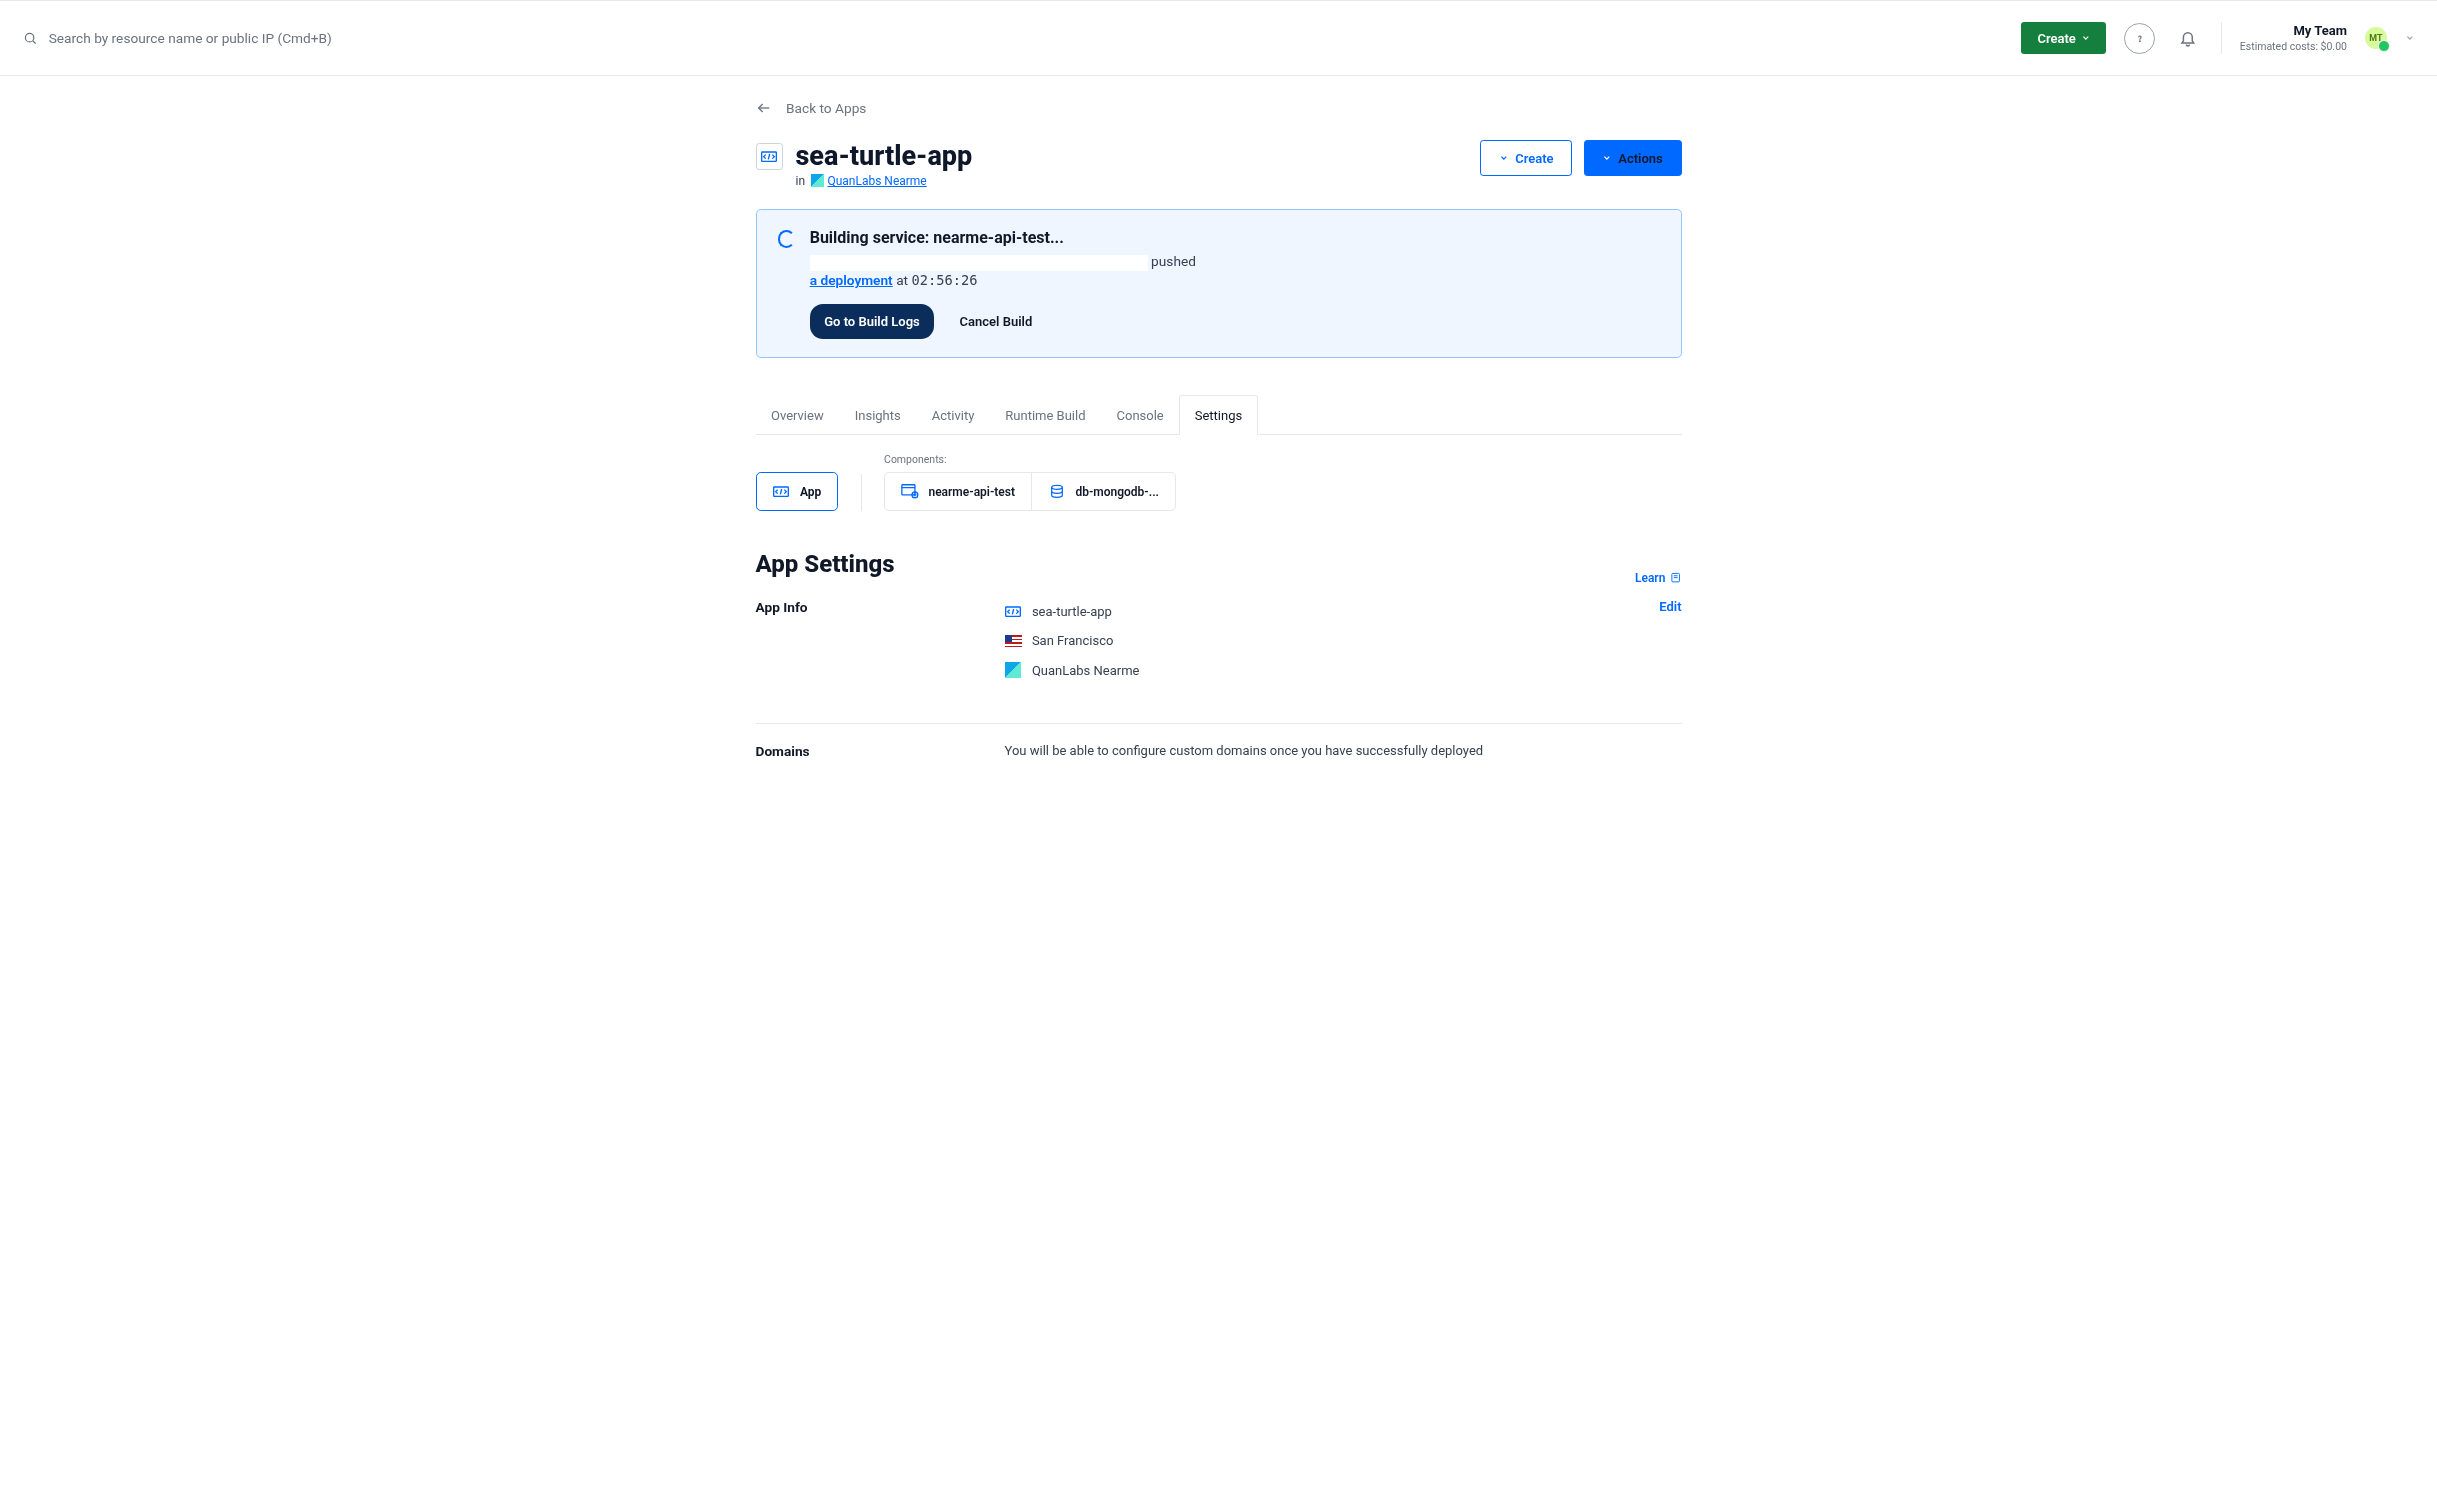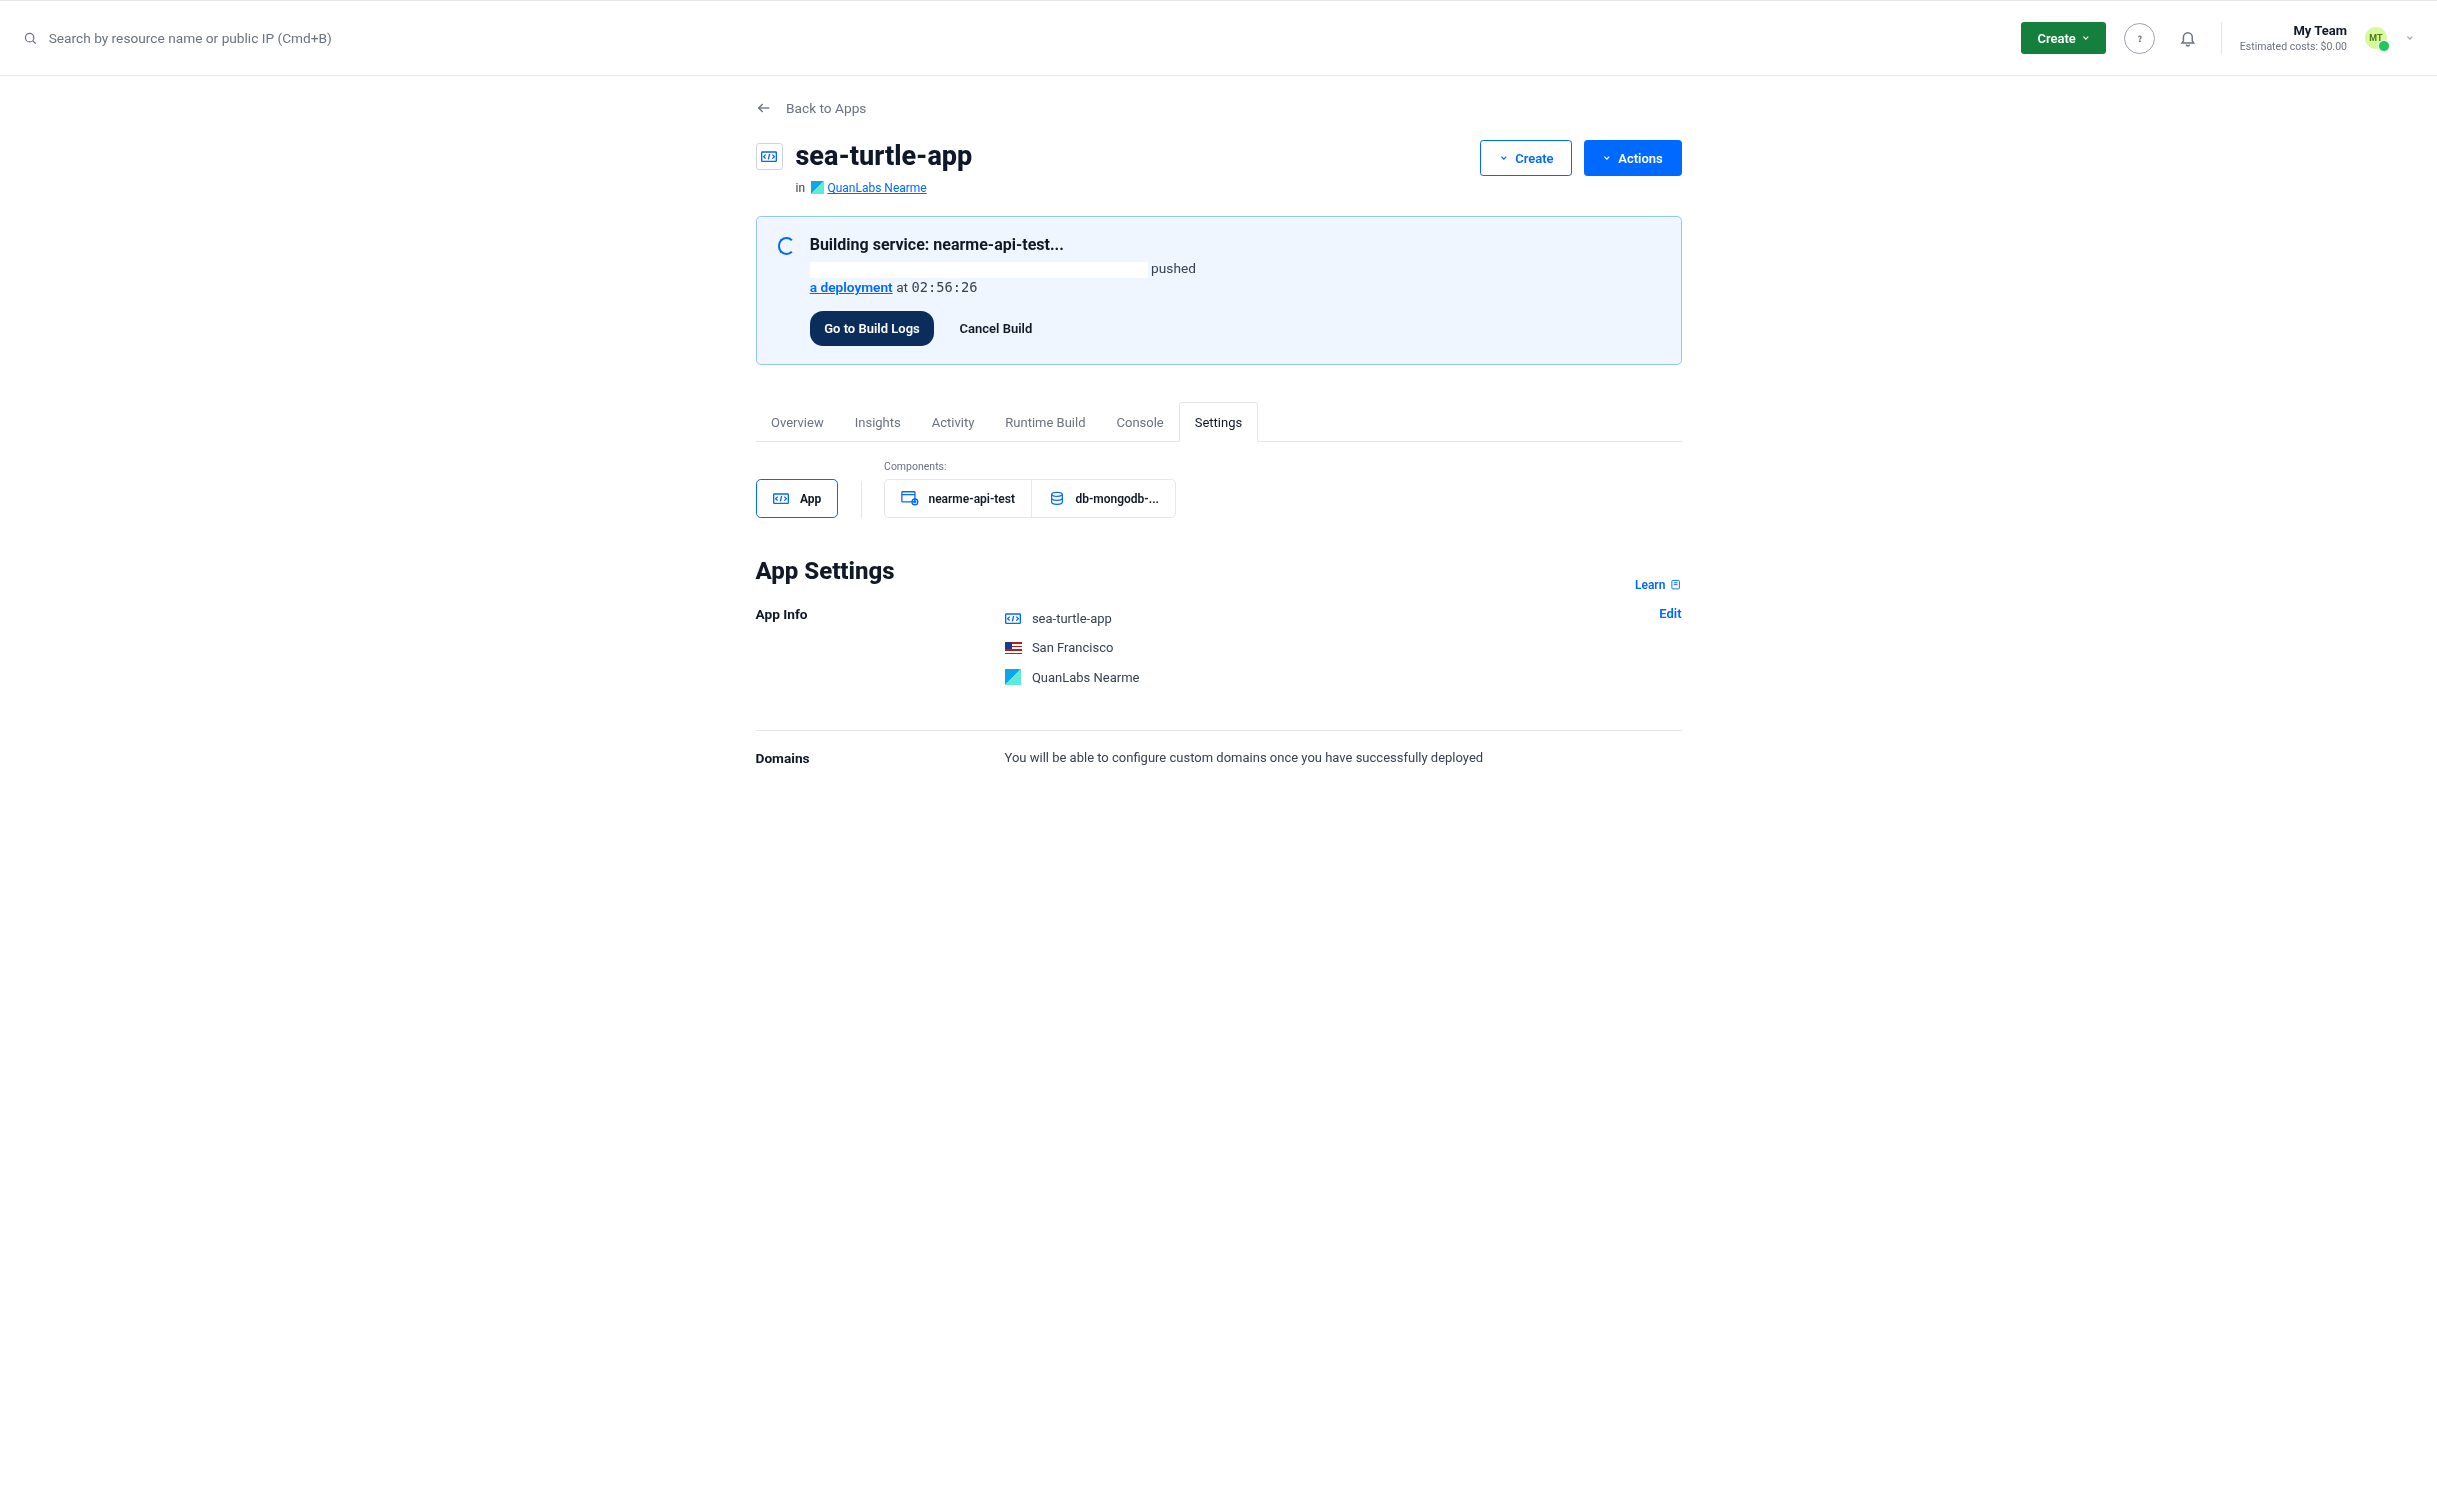--- a/index.html
+++ b/index.html
@@ -33,27 +33,27 @@
   .avatar::after{content:"";position:absolute;right:-2.4px;bottom:-2.4px;width:9.7px;height:9.7px;border-radius:50%;background:#22c55e;border:1.6px solid #fff;}
   .chev-down-small{color:#9ca3af;}
 
   
   .page{max-width:958px;margin:0 auto;padding:24px 16px 48px;}
   .back-link{display:inline-flex;align-items:center;gap:14.5px;color:var(--muted);font-size:13.7px;cursor:pointer;margin-bottom:24px;}
   .header-row{display:flex;align-items:flex-start;justify-content:space-between;margin-bottom:21px;}
   .title-block{display:flex;gap:13px;}
   .app-badge{width:27px;height:27px;border:0.8px solid #cbd5e1;border-radius:3.2px;display:flex;align-items:center;justify-content:center;color:var(--blue);margin-top:3.2px;}
   .title-block h1{margin:0;font-size:27px;font-weight:800;color:#0f172a;}
-  .subline{margin-top:9px;font-size:12px;color:#374151;}
+  .subline{margin-top:2px;font-size:12px;color:#374151;}
   .subline a{color:var(--blue);text-decoration:underline;}
   .proj-icon{display:inline-block;width:13px;height:13px;vertical-align:-1.6px;background:linear-gradient(135deg,#0ea5e9 0 50%,#5eead4 50% 100%);margin:0 3.2px;}
   .header-actions{display:flex;gap:11.3px;}
   .btn{padding:9.7px 17.7px;font-size:13px;font-weight:600;border-radius:3.2px;cursor:pointer;display:inline-flex;align-items:center;gap:6.4px;}
   .btn-outline{background:#fff;border:0.8px solid var(--blue);color:var(--blue);}
-  .btn-primary{background:var(--blue);border:0.8px solid var(--blue);color:#ffffff;}
+  .btn-primary{background:var(--blue);border:0.8px solid var(--blue);color:#0f172a;}
 
   
   .banner{border:0.8px solid #93c5fd;background:#eff6ff;border-radius:4.8px;padding:17.7px 21px;display:flex;gap:14.5px;}
   .spinner{width:17.7px;height:17.7px;border:2.4px solid var(--blue);border-right-color:transparent;border-radius:50%;flex-shrink:0;margin-top:2.4px;animation:spin 1s linear infinite;}
   @keyframes spin{to{transform:rotate(360deg);}}
   .banner-body{flex:1;}
   .banner-title{font-size:16px;font-weight:700;margin:0 0 6.4px;}
   .banner-line{font-size:13.7px;color:#374151;margin:1.6px 0;}
   .redact{display:inline-block;width:338px;height:16px;background:#fff;vertical-align:middle;}
   .banner-line a{color:var(--blue);text-decoration:underline;font-weight:600;}

